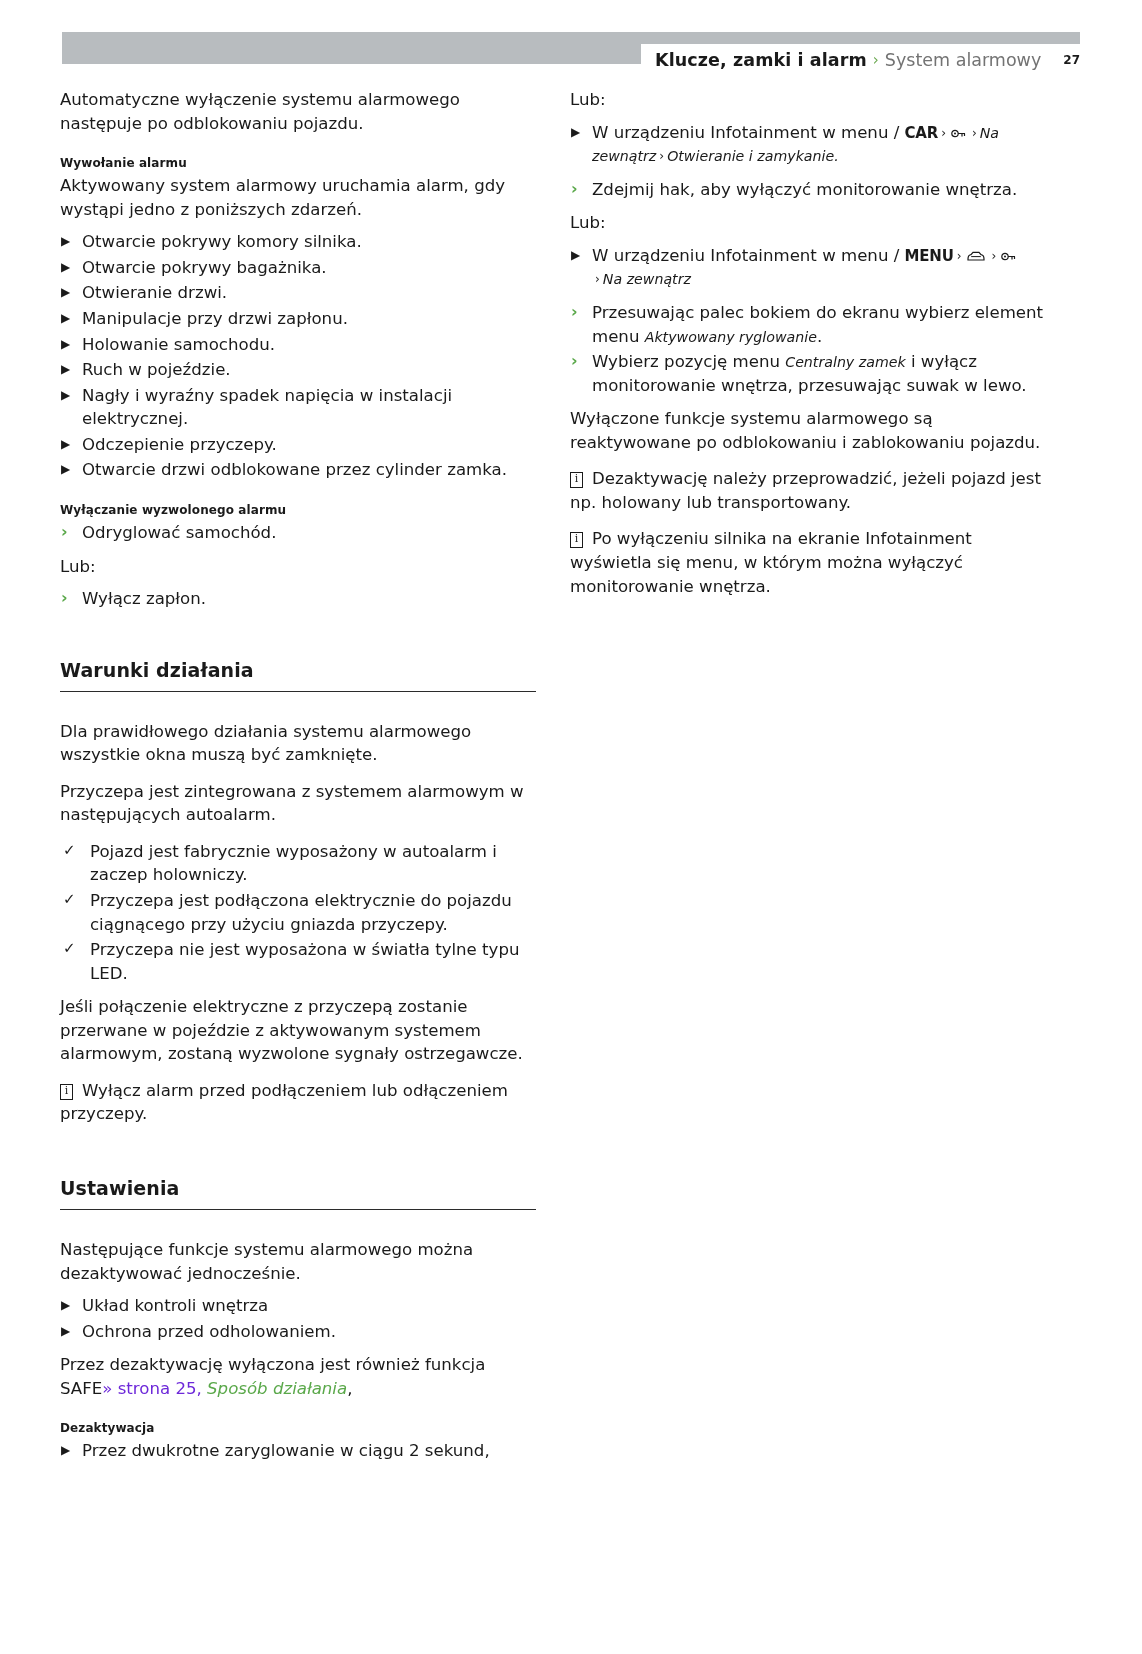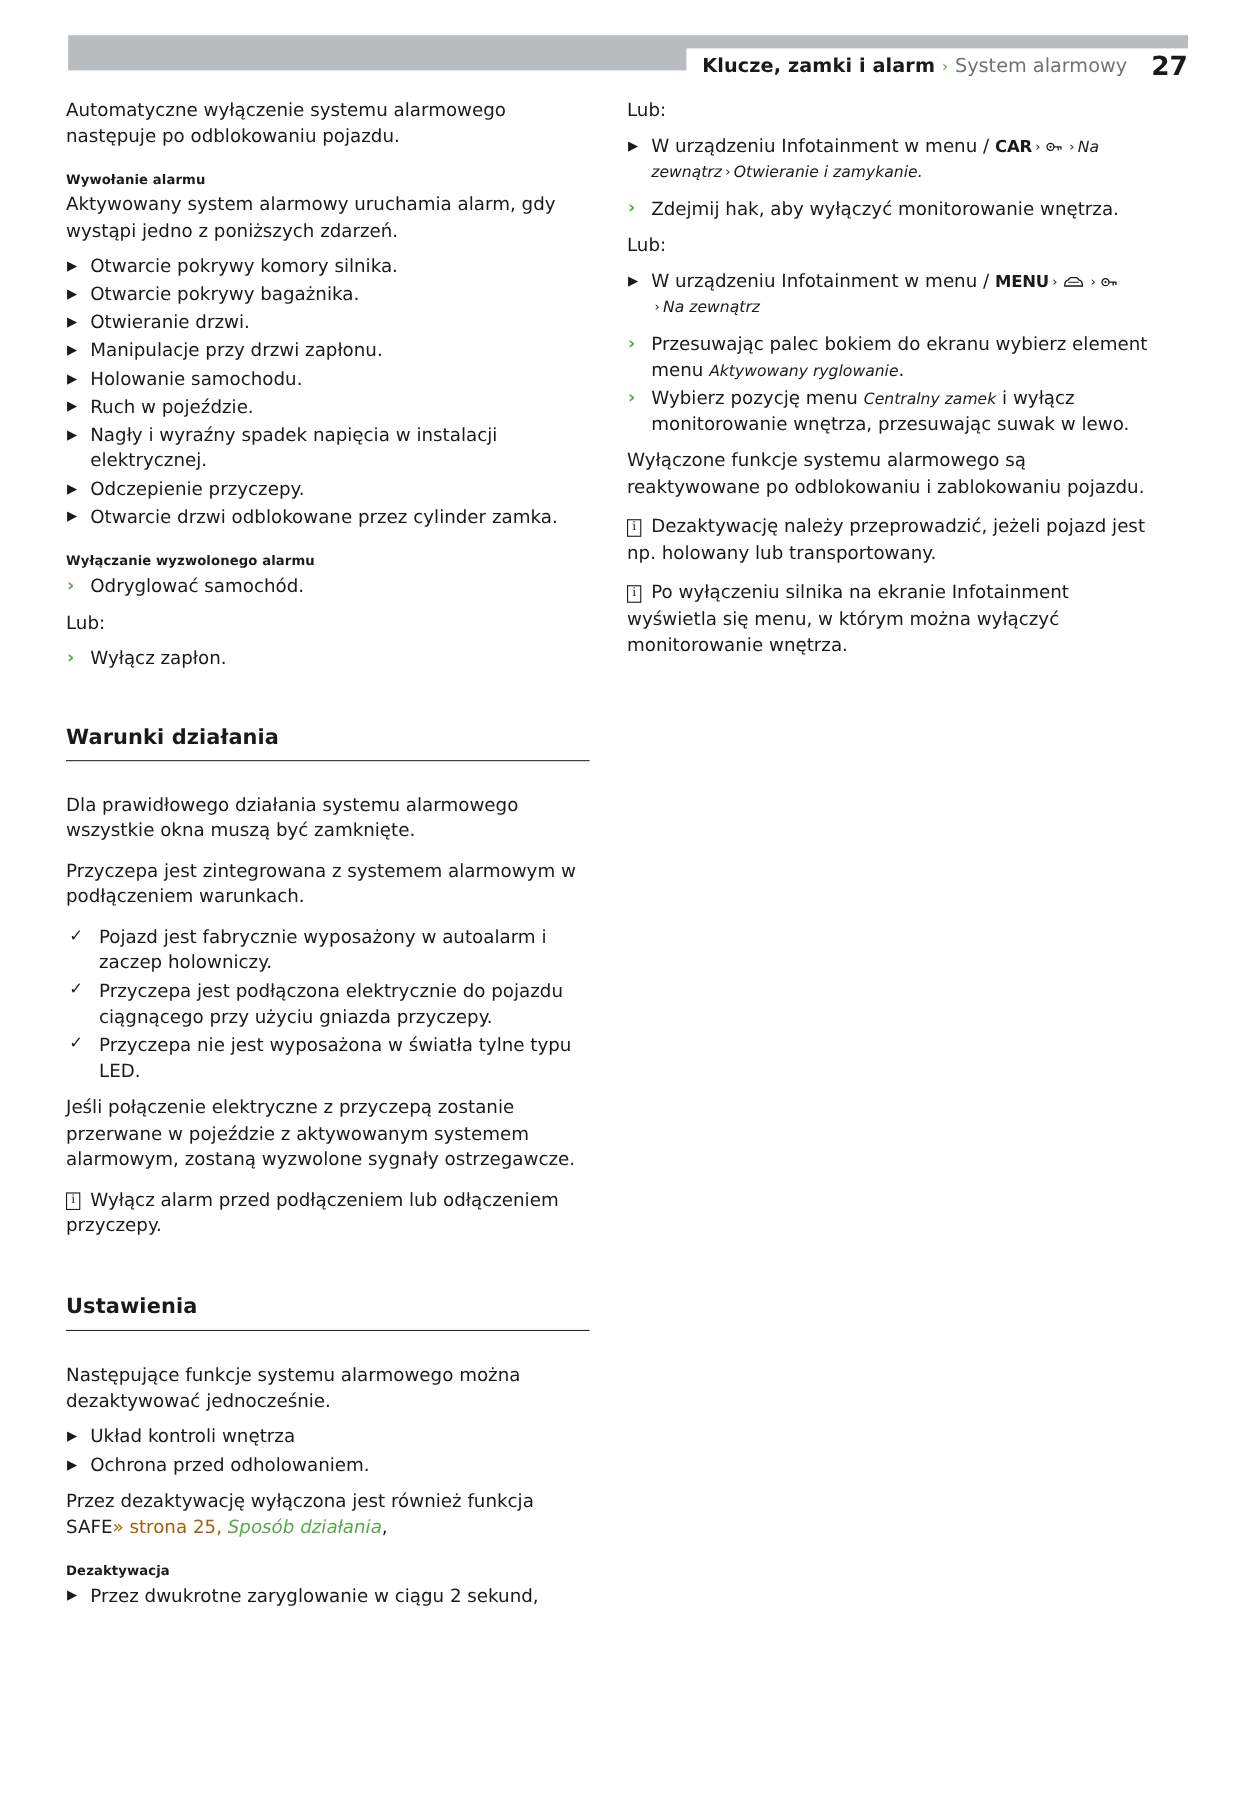--- a/index.html
+++ b/index.html
@@ -58,21 +58,21 @@
   .header-sep {
     color: #6aa84f;
     margin: 0 6px;
     font-size: 15px;
   }
   .header-section {
     color: #737373;
   }
   .header-pageno {
     font-weight: bold;
-    font-size: 24px;
+    font-size: 12px;
     margin-left: 22px;
     color: #1a1a1a;
   }
 
   
   .col {
     position: absolute;
     top: 88px;
     width: 476px;
     font-size: 16.6px;
@@ -135,21 +135,21 @@
     font-size: 11px;
     line-height: 12px;
     width: 11px;
     height: 14px;
     text-align: center;
     vertical-align: 2px;
     margin-right: 9px;
     font-family: "DejaVu Serif", serif;
   }
 
-  .xref { color: #a16207; }
+  .xref { color: #6d28d9; }
   .xref-i { color: #5aa84a; font-style: italic; }
 
   .menu-lbl {
     font-family: "DejaVu Sans", sans-serif;
     font-weight: bold;
     font-size: 15px;
     letter-spacing: -0.2px;
   }
   .small-i {
     font-size: 14.2px;
@@ -208,21 +208,21 @@
     <p class="tight">Lub:</p>
     <ul>
       <li><span class="bullet arrow">›</span><span>Wyłącz zapłon.</span></li>
     </ul>
 
     <div class="section-gap"></div>
 
     <h2>Warunki działania</h2>
     <div class="section-gap-sm"></div>
     <p>Dla prawidłowego działania systemu alarmowego wszystkie okna muszą być zamknięte.</p>
-    <p>Przyczepa jest zintegrowana z systemem alarmowym w podłączeniem warunkach.</p>
+    <p>Przyczepa jest zintegrowana z systemem alarmowym w następujących autoalarm.</p>
 
     <ul>
       <li class="wide"><span class="bullet check">✓</span><span>Pojazd jest fabrycznie wyposażony w autoalarm i zaczep holowniczy.</span></li>
       <li class="wide"><span class="bullet check">✓</span><span>Przyczepa jest podłączona elektrycznie do pojazdu ciągnącego przy użyciu gniazda przyczepy.</span></li>
       <li class="wide"><span class="bullet check">✓</span><span>Przyczepa nie jest wyposażona w światła tylne typu LED.</span></li>
     </ul>
 
     <p>Jeśli połączenie elektryczne z przyczepą zostanie przerwane w pojeździe z aktywowanym systemem alarmowym, zostaną wyzwolone sygnały ostrzegawcze.</p>
 
     <p class="note">

